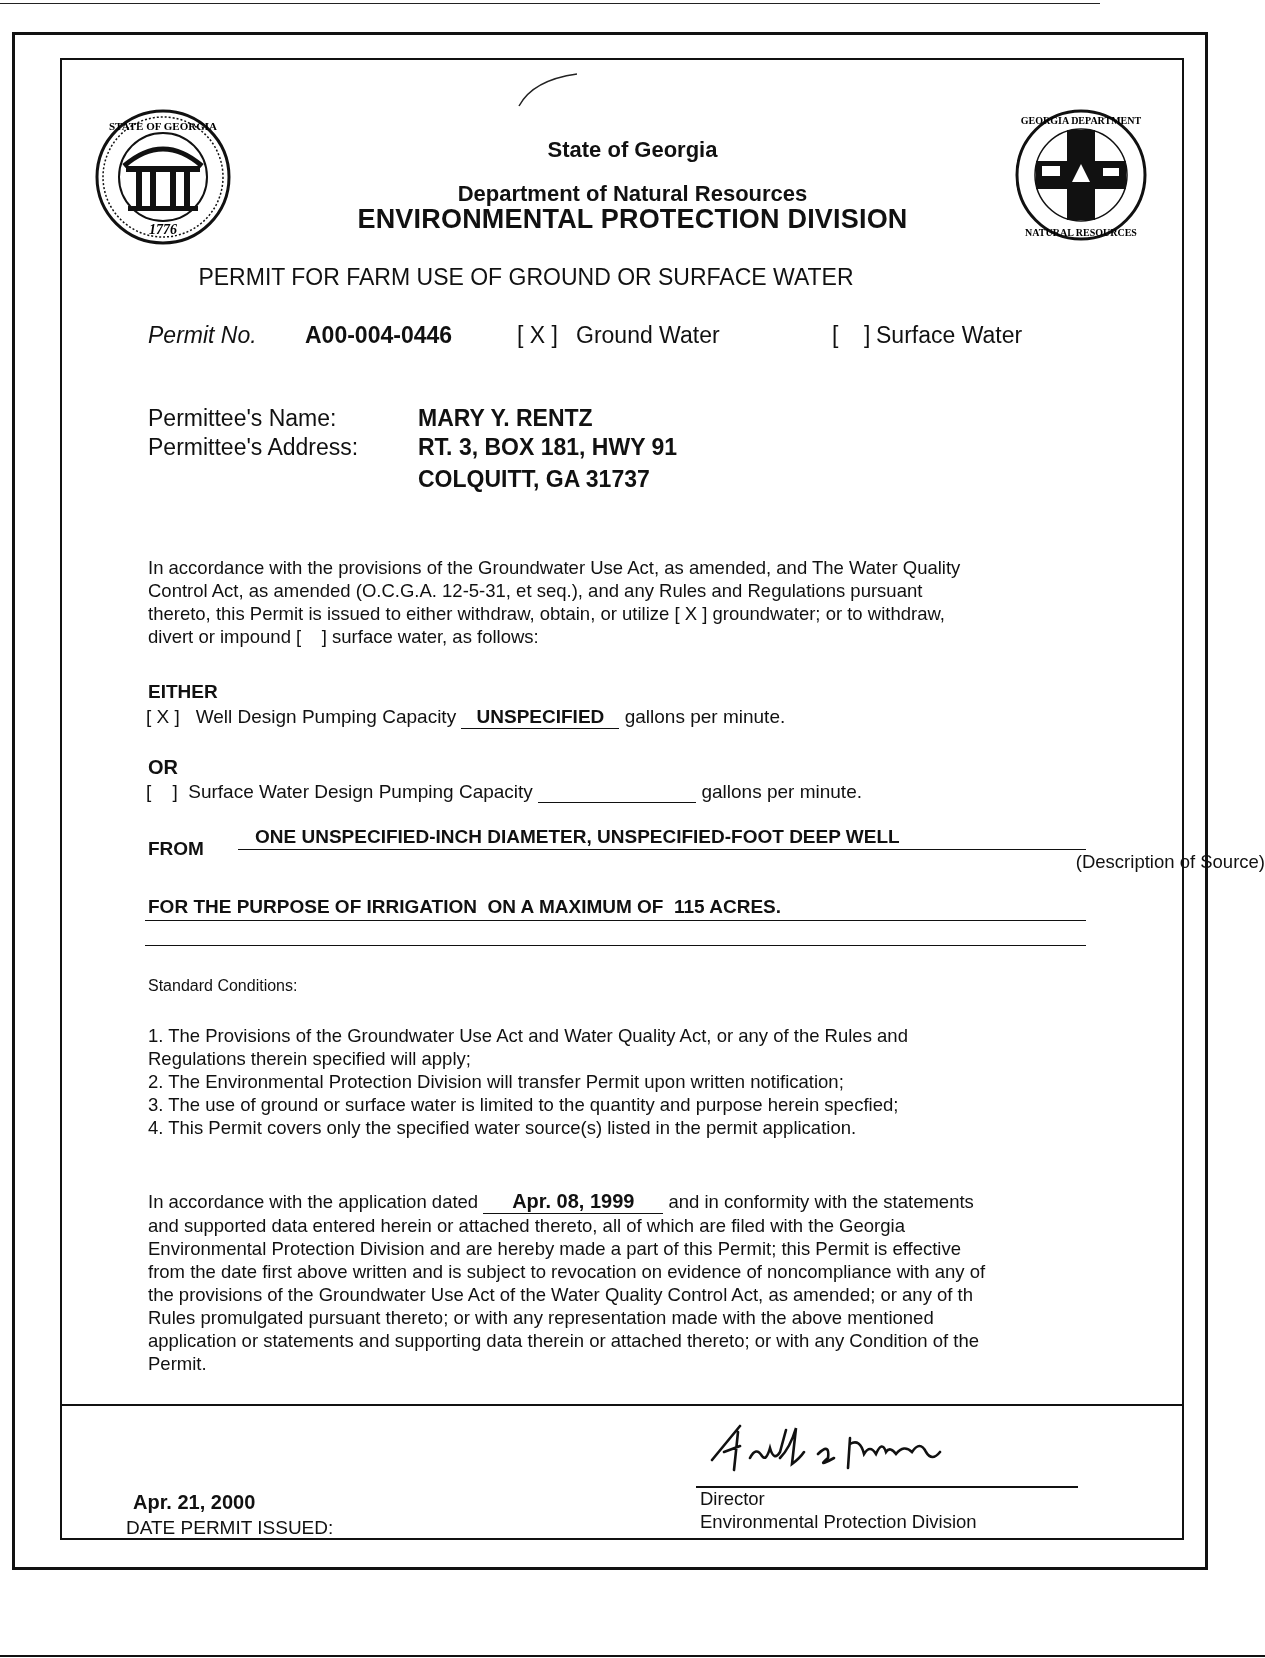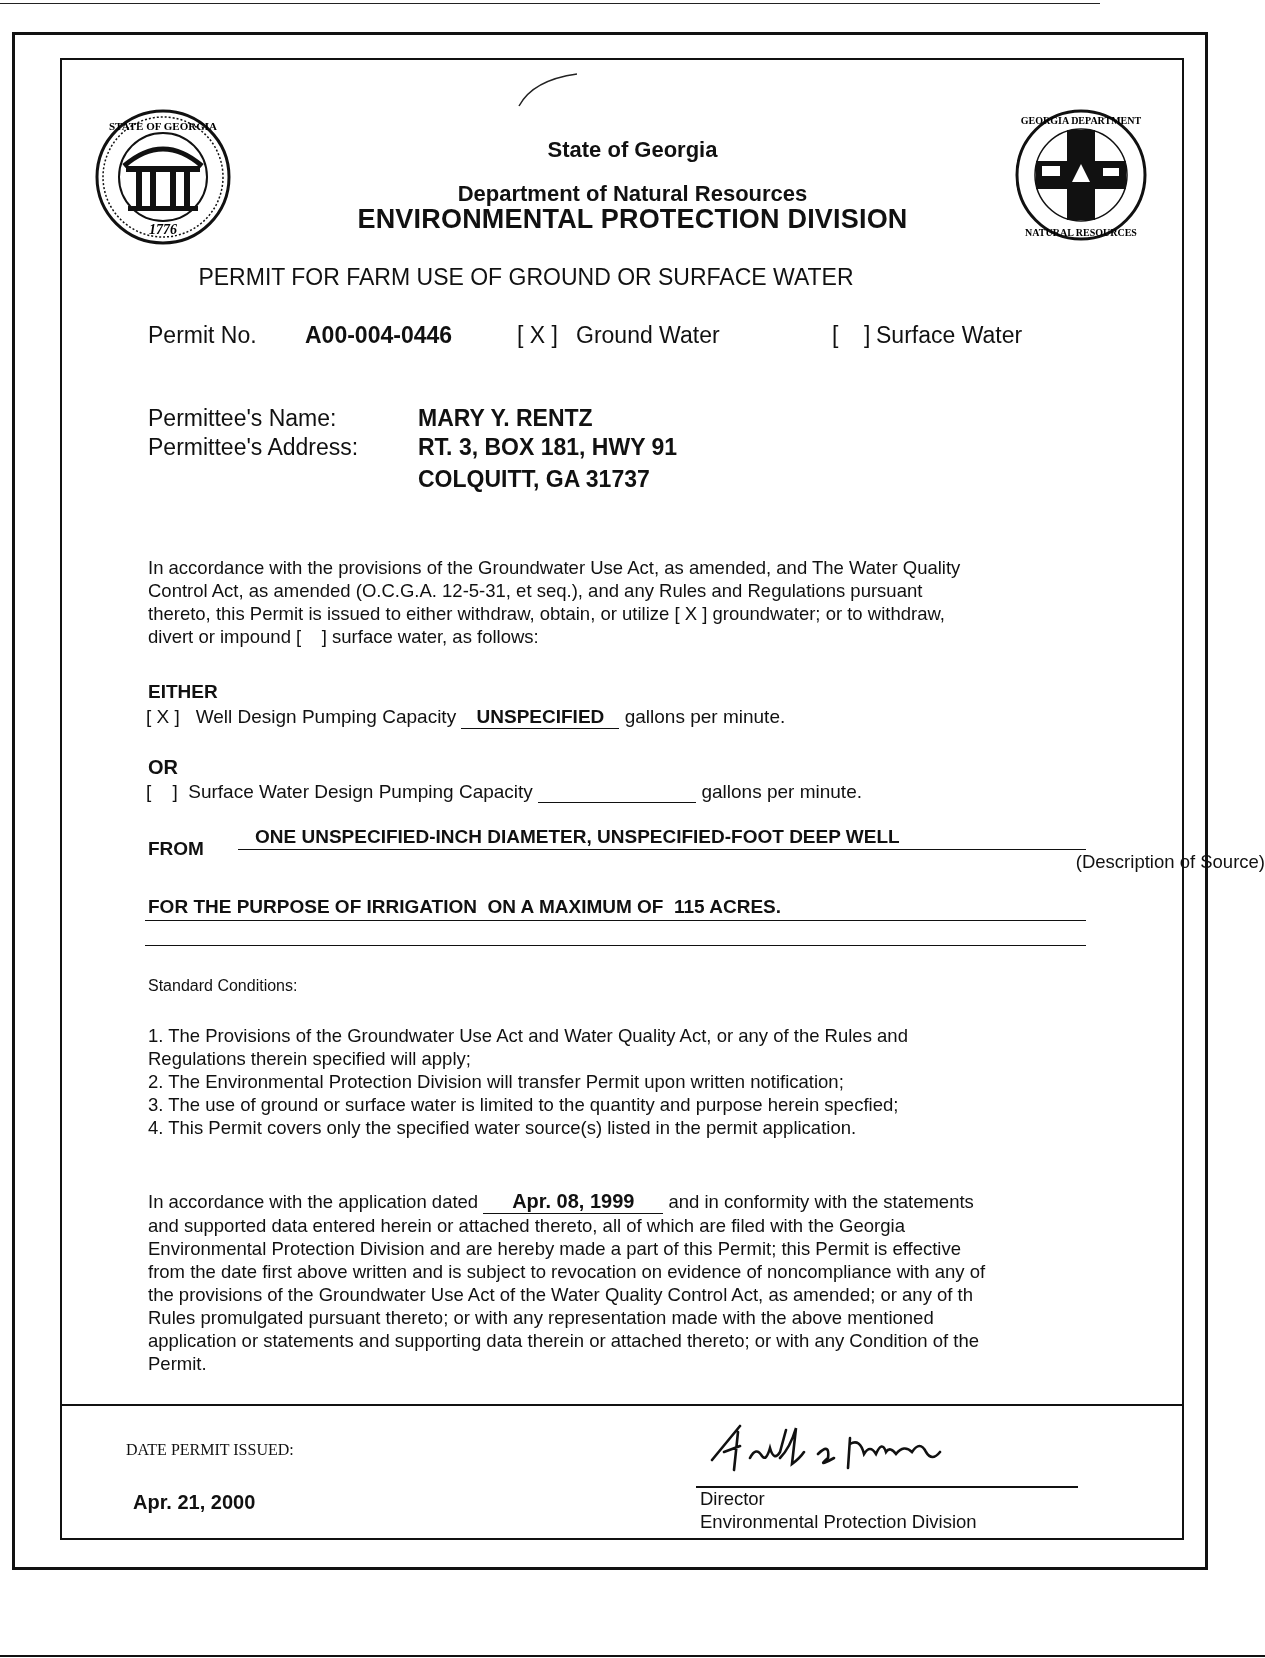--- a/index.html
+++ b/index.html
@@ -58,21 +58,21 @@
 
 <svg class="abs" style="left:515px; top:70px;" width="70" height="40">
   <path d="M4 36 Q18 10 62 4" fill="none" stroke="#222" stroke-width="1.5"></path>
 </svg>
 
 <div class="abs h-state">State of Georgia</div>
 <div class="abs h-dept">Department of Natural Resources</div>
 <div class="abs h-epd">ENVIRONMENTAL PROTECTION DIVISION</div>
 <div class="abs h-permit">PERMIT FOR FARM USE OF GROUND OR SURFACE WATER</div>
 
-<div class="abs row" style="left:148px; top:322px;">Permit No.</div>
+<div class="abs row" style="left:148px; top:322px;font-style:italic;">Permit No.</div>
 <div class="abs row b" style="left:305px; top:322px;">A00-004-0446</div>
 <div class="abs row" style="left:517px; top:322px;">[ X ]</div>
 <div class="abs row" style="left:576px; top:322px;">Ground Water</div>
 <div class="abs row" style="left:832px; top:322px; white-space:pre;">[    ]</div>
 <div class="abs row" style="left:876px; top:322px;">Surface Water</div>
 
 <div class="abs row" style="left:148px; top:405px;">Permittee's Name:</div>
 <div class="abs row b" style="left:418px; top:405px;">MARY Y. RENTZ</div>
 <div class="abs row" style="left:148px; top:434px;">Permittee's Address:</div>
 <div class="abs row b" style="left:418px; top:434px;">RT. 3, BOX 181, HWY 91</div>
@@ -99,21 +99,21 @@
 <div class="abs line" style="left:145px; top:920px; width:941px;"></div>
 <div class="abs line" style="left:145px; top:945px; width:941px;"></div>
 
 <div class="abs" style="left:148px; top:977px; font-size:16px;">Standard Conditions:</div>
 <div class="abs para" style="top:1024px; white-space:pre;"><div>1. The Provisions of the Groundwater Use Act and Water Quality Act, or any of the Rules and</div><div>Regulations therein specified will apply;</div><div>2. The Environmental Protection Division will transfer Permit upon written notification;</div><div>3. The use of ground or surface water is limited to the quantity and purpose herein specfied;</div><div>4. This Permit covers only the specified water source(s) listed in the permit application.</div></div>
 
 <div class="abs para" style="top:1190px; width:960px; white-space:pre;"><div><span>In accordance with the application dated</span> <span class="fill b" style="width:180px; font-size:20px;">Apr. 08, 1999</span> <span>and in conformity with the statements</span></div><div>and supported data entered herein or attached thereto, all of which are filed with the Georgia</div><div>Environmental Protection Division and are hereby made a part of this Permit; this Permit is effective</div><div>from the date first above written and is subject to revocation on evidence of noncompliance with any of</div><div>the provisions of the Groundwater Use Act of the Water Quality Control Act, as amended; or any of th</div><div>Rules promulgated pursuant thereto; or with any representation made with the above mentioned</div><div>application or statements and supporting data therein or attached thereto; or with any Condition of the</div><div>Permit.</div></div>
 
 <div class="abs line divider"></div>
 
-<div class="abs" style="left:126px; top:1441px; font-size:16px;font-family:Liberation Serif, serif;">DATE PERMIT ISSUED:</div>
+<div class="abs" style="left:126px; top:1517px; font-size:19px;">DATE PERMIT ISSUED:</div>
 <div class="abs b" style="left:133px; top:1491px; font-size:20px;">Apr. 21, 2000</div>
 
 <svg class="abs" style="left:700px; top:1418px;" width="300" height="62" viewBox="0 0 300 62">
   <path d="M12 42 L40 8 M24 34 L40 28 M38 14 L34 52 M50 40 Q56 28 62 38 Q66 44 70 30 Q74 44 80 34 L86 12 M80 40 Q90 30 96 10 L92 46 Q100 40 104 34 M118 36 Q130 24 128 40 Q116 50 134 40 M150 20 L148 50 M150 26 Q160 20 164 36 Q170 26 176 36 Q182 22 186 34 Q190 28 196 36 Q204 26 212 34 Q220 22 226 34 Q232 44 240 34" fill="none" stroke="#111" stroke-width="2.6" stroke-linecap="round"></path>
 </svg>
 <div class="abs line sig-line"></div>
 <div class="abs" style="left:700px; top:1488px; font-size:18.5px;">Director</div>
 <div class="abs" style="left:700px; top:1511px; font-size:18.5px;">Environmental Protection Division</div>
 
 <div class="abs scanline-bottom"></div>

